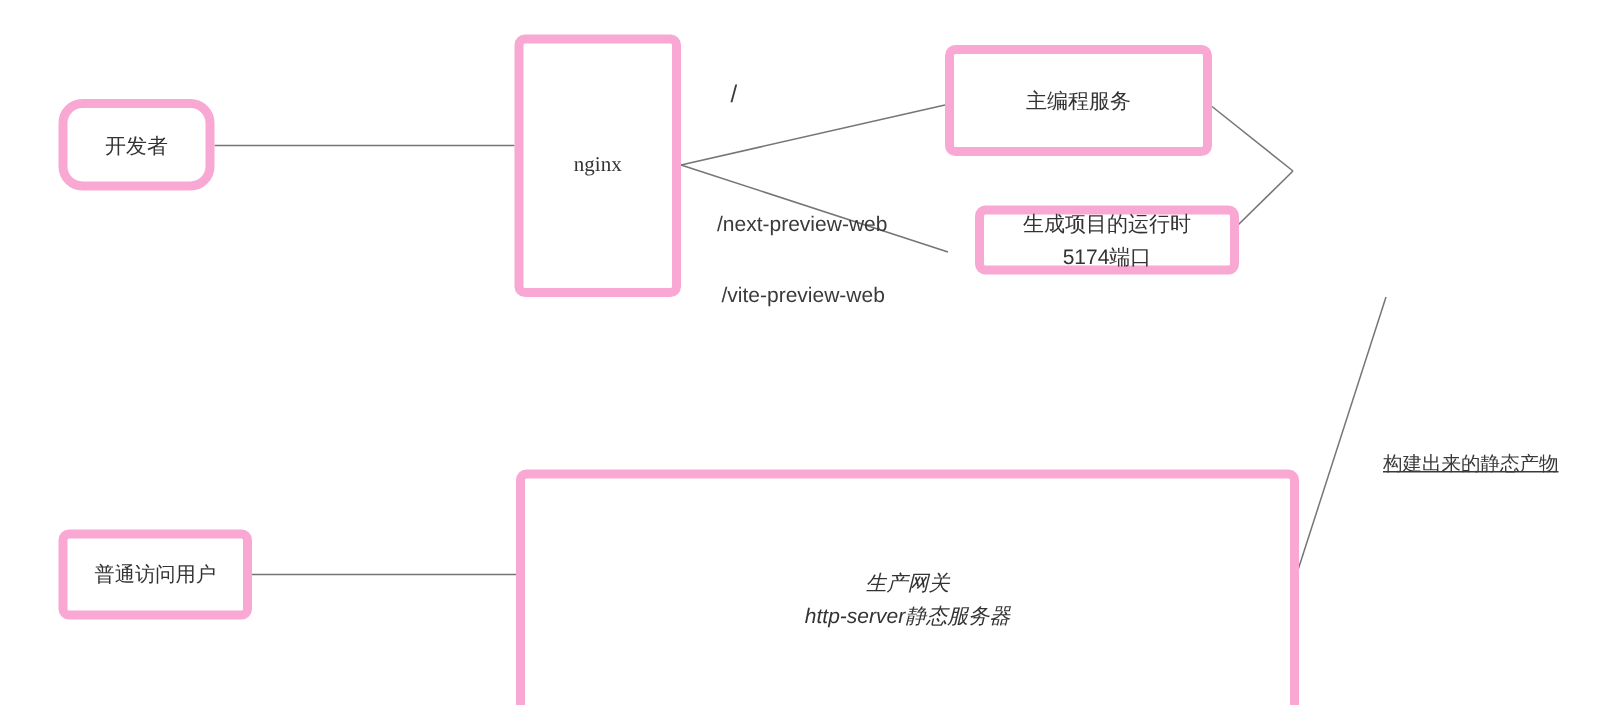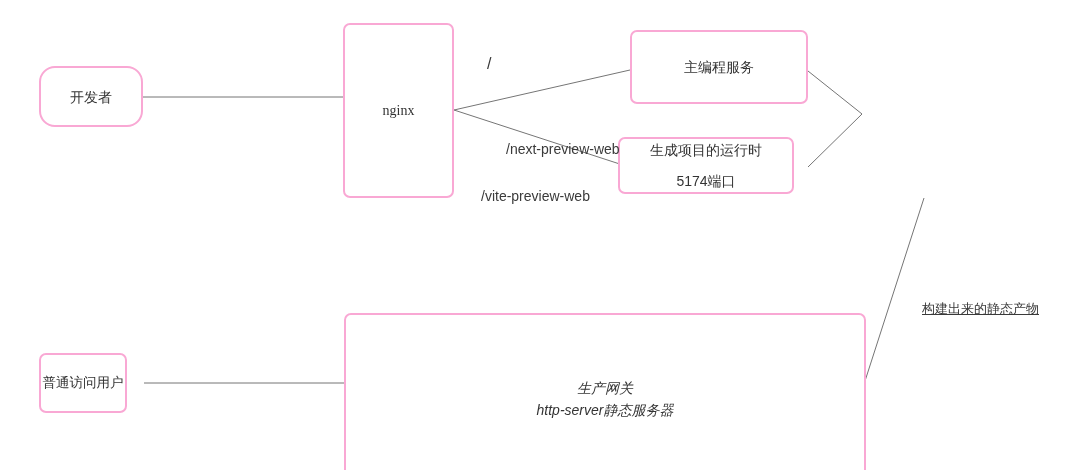--- a/index.html
+++ b/index.html
@@ -19,21 +19,21 @@
   #connectors {
     position: absolute;
     left: 0;
     top: 0;
     width: 1080px;
     height: 470px;
   }
   .node {
     position: absolute;
     box-sizing: border-box;
-    border: 2px solid #f9a8d4;
+    border: 6px solid #f9a8d4;
     border-radius: 7px;
     background: #ffffff;
     display: flex;
     flex-direction: column;
     align-items: center;
     justify-content: center;
     text-align: center;
     font-size: 14px;
     line-height: 22px;
     color: #333333;
@@ -41,27 +41,27 @@
   .edge-label {
     position: absolute;
     font-size: 14px;
     line-height: 18px;
     color: #3a3a3a;
     white-space: nowrap;
   }
   #node-developer   { left: 39px;  top: 66px;  width: 104px; height: 61px; border-radius: 16px; }
   #node-nginx       { left: 343px; top: 23px;  width: 111px; height: 175px; font-family: Liberation Serif, serif; }
   #node-main-service{ left: 630px; top: 30px;  width: 178px; height: 74px; }
-  #node-runtime     { left: 618px; top: 137px; width: 176px; height: 57px; justify-content: space-between; }
+  #node-runtime     { left: 650px; top: 137px; width: 176px; height: 46px; }
   #node-nas         { left: 862px; top: 27px;  width: 128px; height: 171px; }
   #node-gateway     { left: 344px; top: 313px; width: 522px; height: 171px; font-style: italic; }
-  #node-user        { left: 39px;  top: 353px; width: 88px; height: 60px; font-size: 13.5px; }
+  #node-user        { left: 39px;  top: 353px; width: 129px; height: 60px; font-size: 13.5px; }
 
   #label-root-path     { left: 487px; top: 55px; font-size: 16px; }
-  #label-next-preview  { left: 478px; top: 140px; margin-left: 28px; }
+  #label-next-preview  { left: 478px; top: 140px; }
   #label-vite-preview  { left: 481px; top: 187px; }
   #label-static-artifact { left: 922px; top: 300px; font-size: 13px; text-decoration: underline; }
 </style>
 </head>
 <body>
 
 <div id="canvas">
 
   <svg id="connectors" viewBox="0 0 1080 470" xmlns="http://www.w3.org/2000/svg">
     <line x1="143" y1="97" x2="343" y2="97" stroke="#757575" stroke-width="1"></line>

